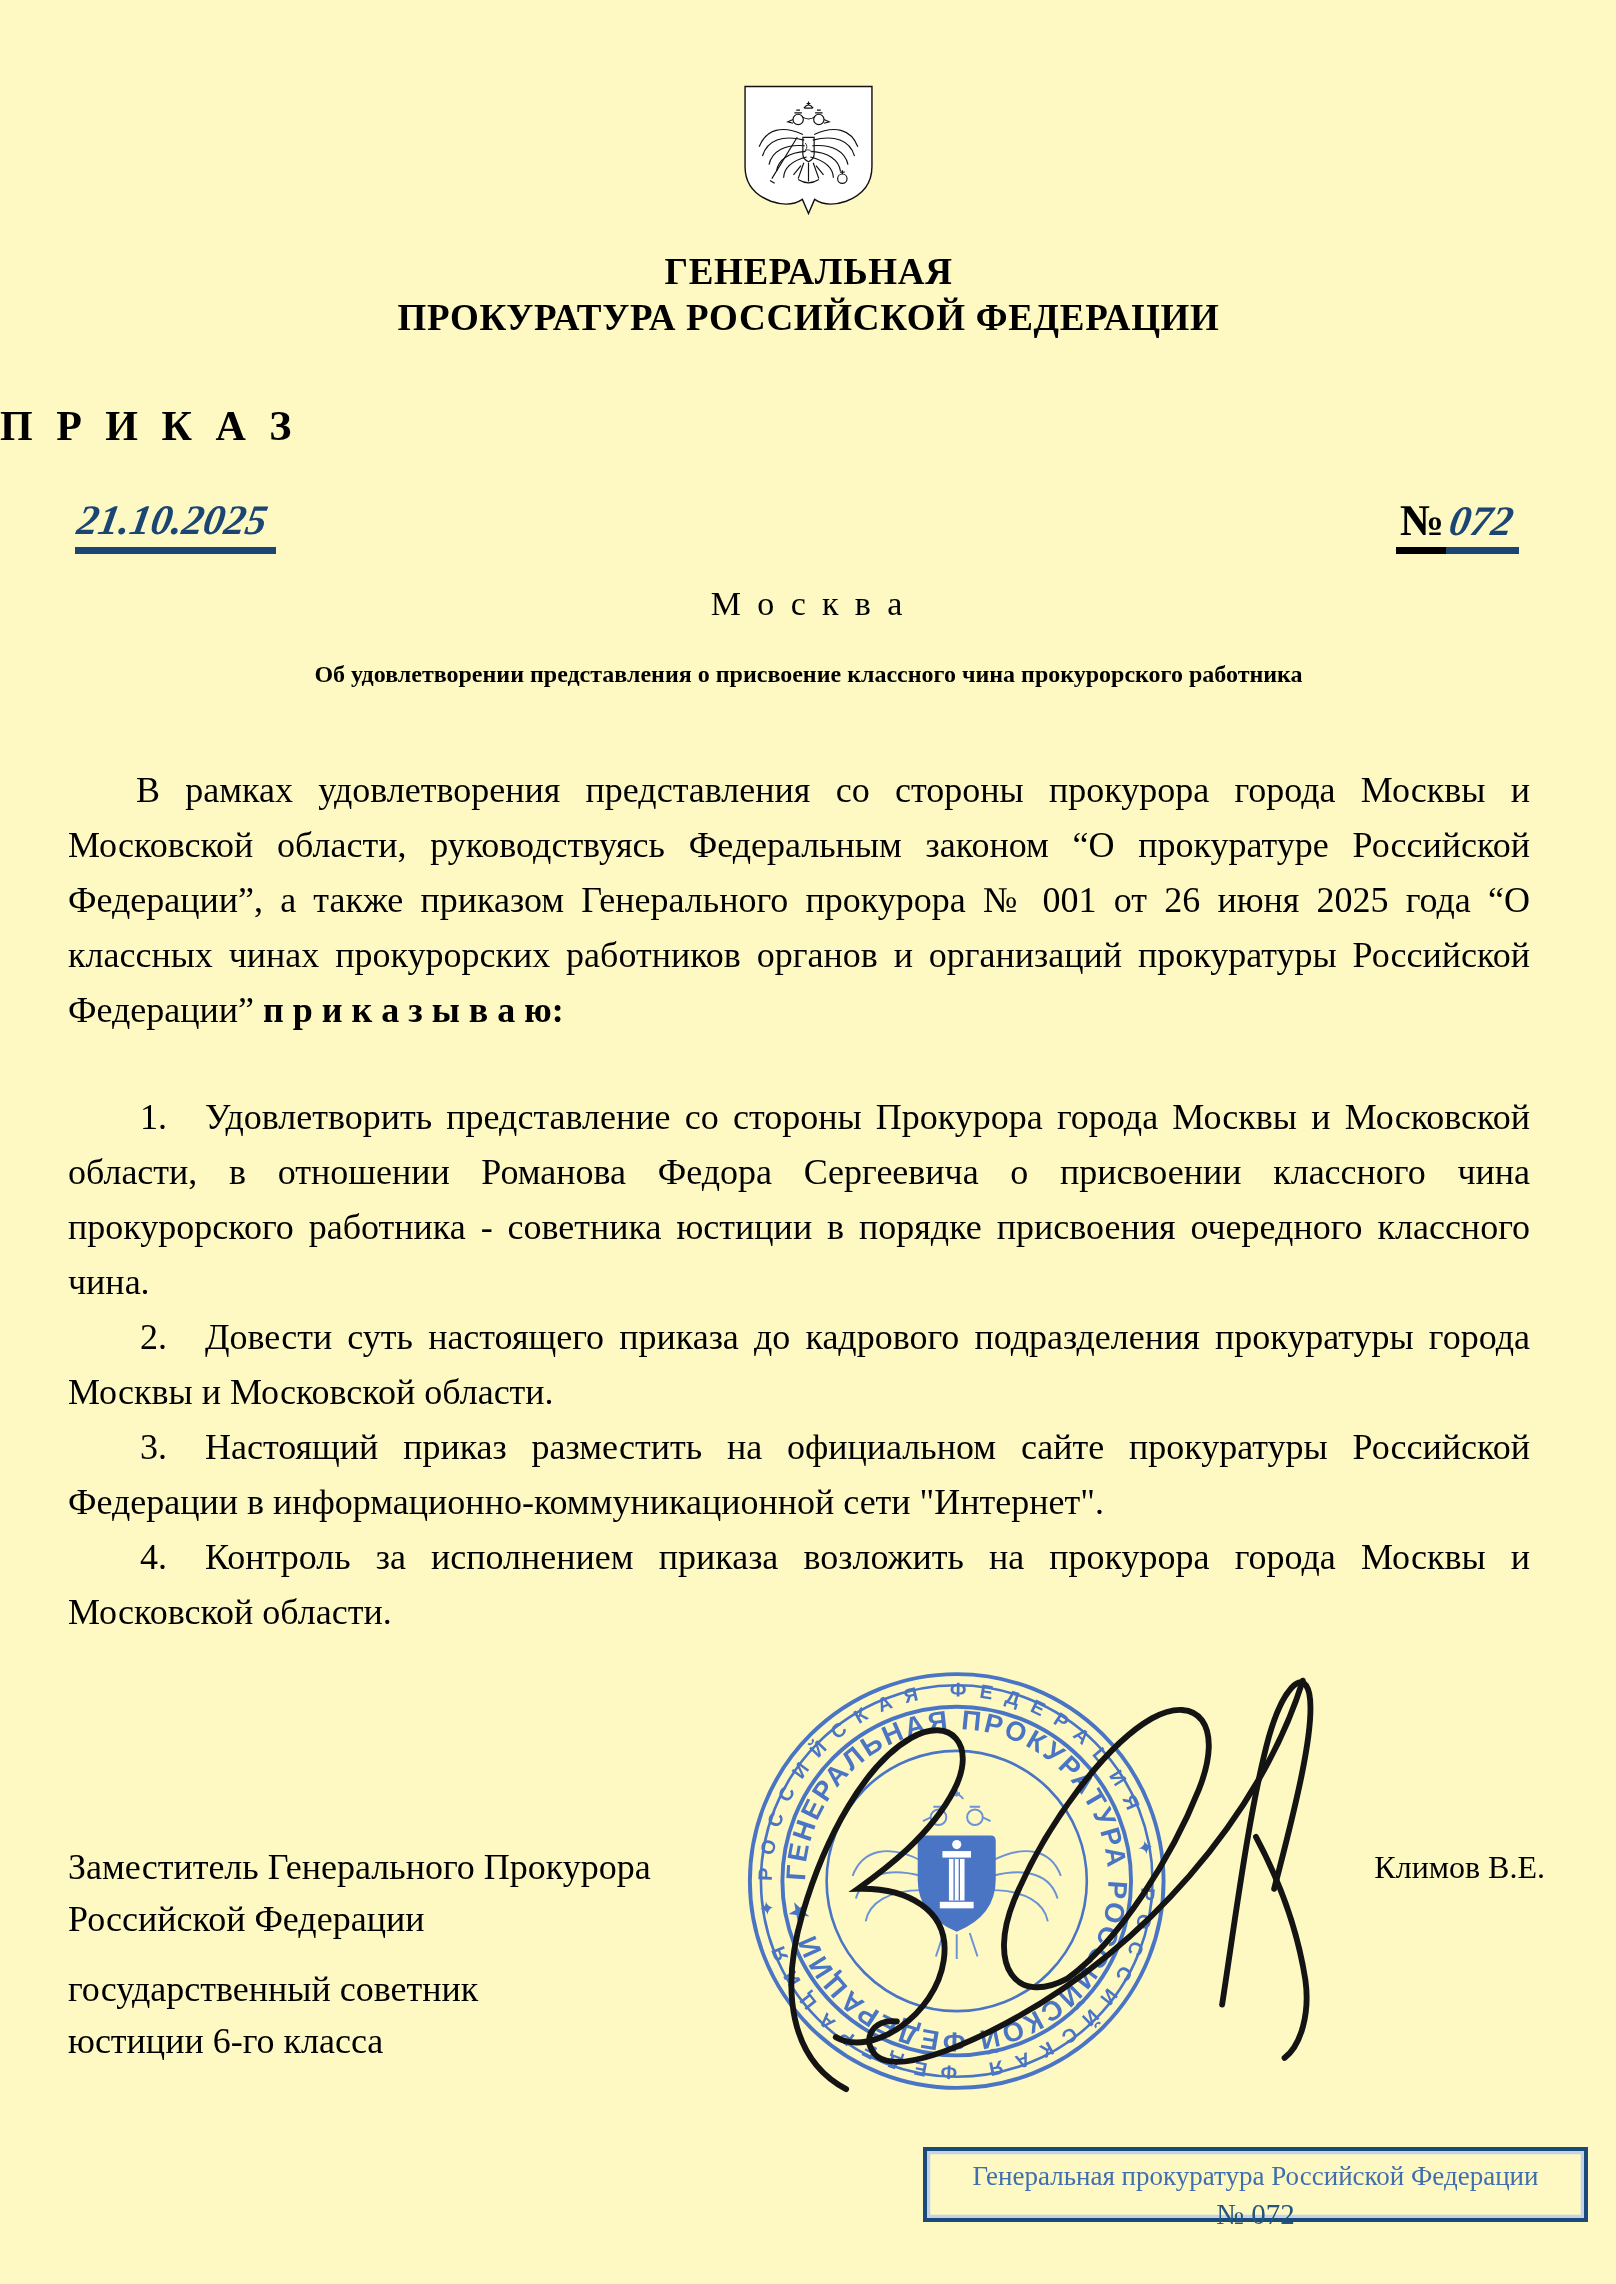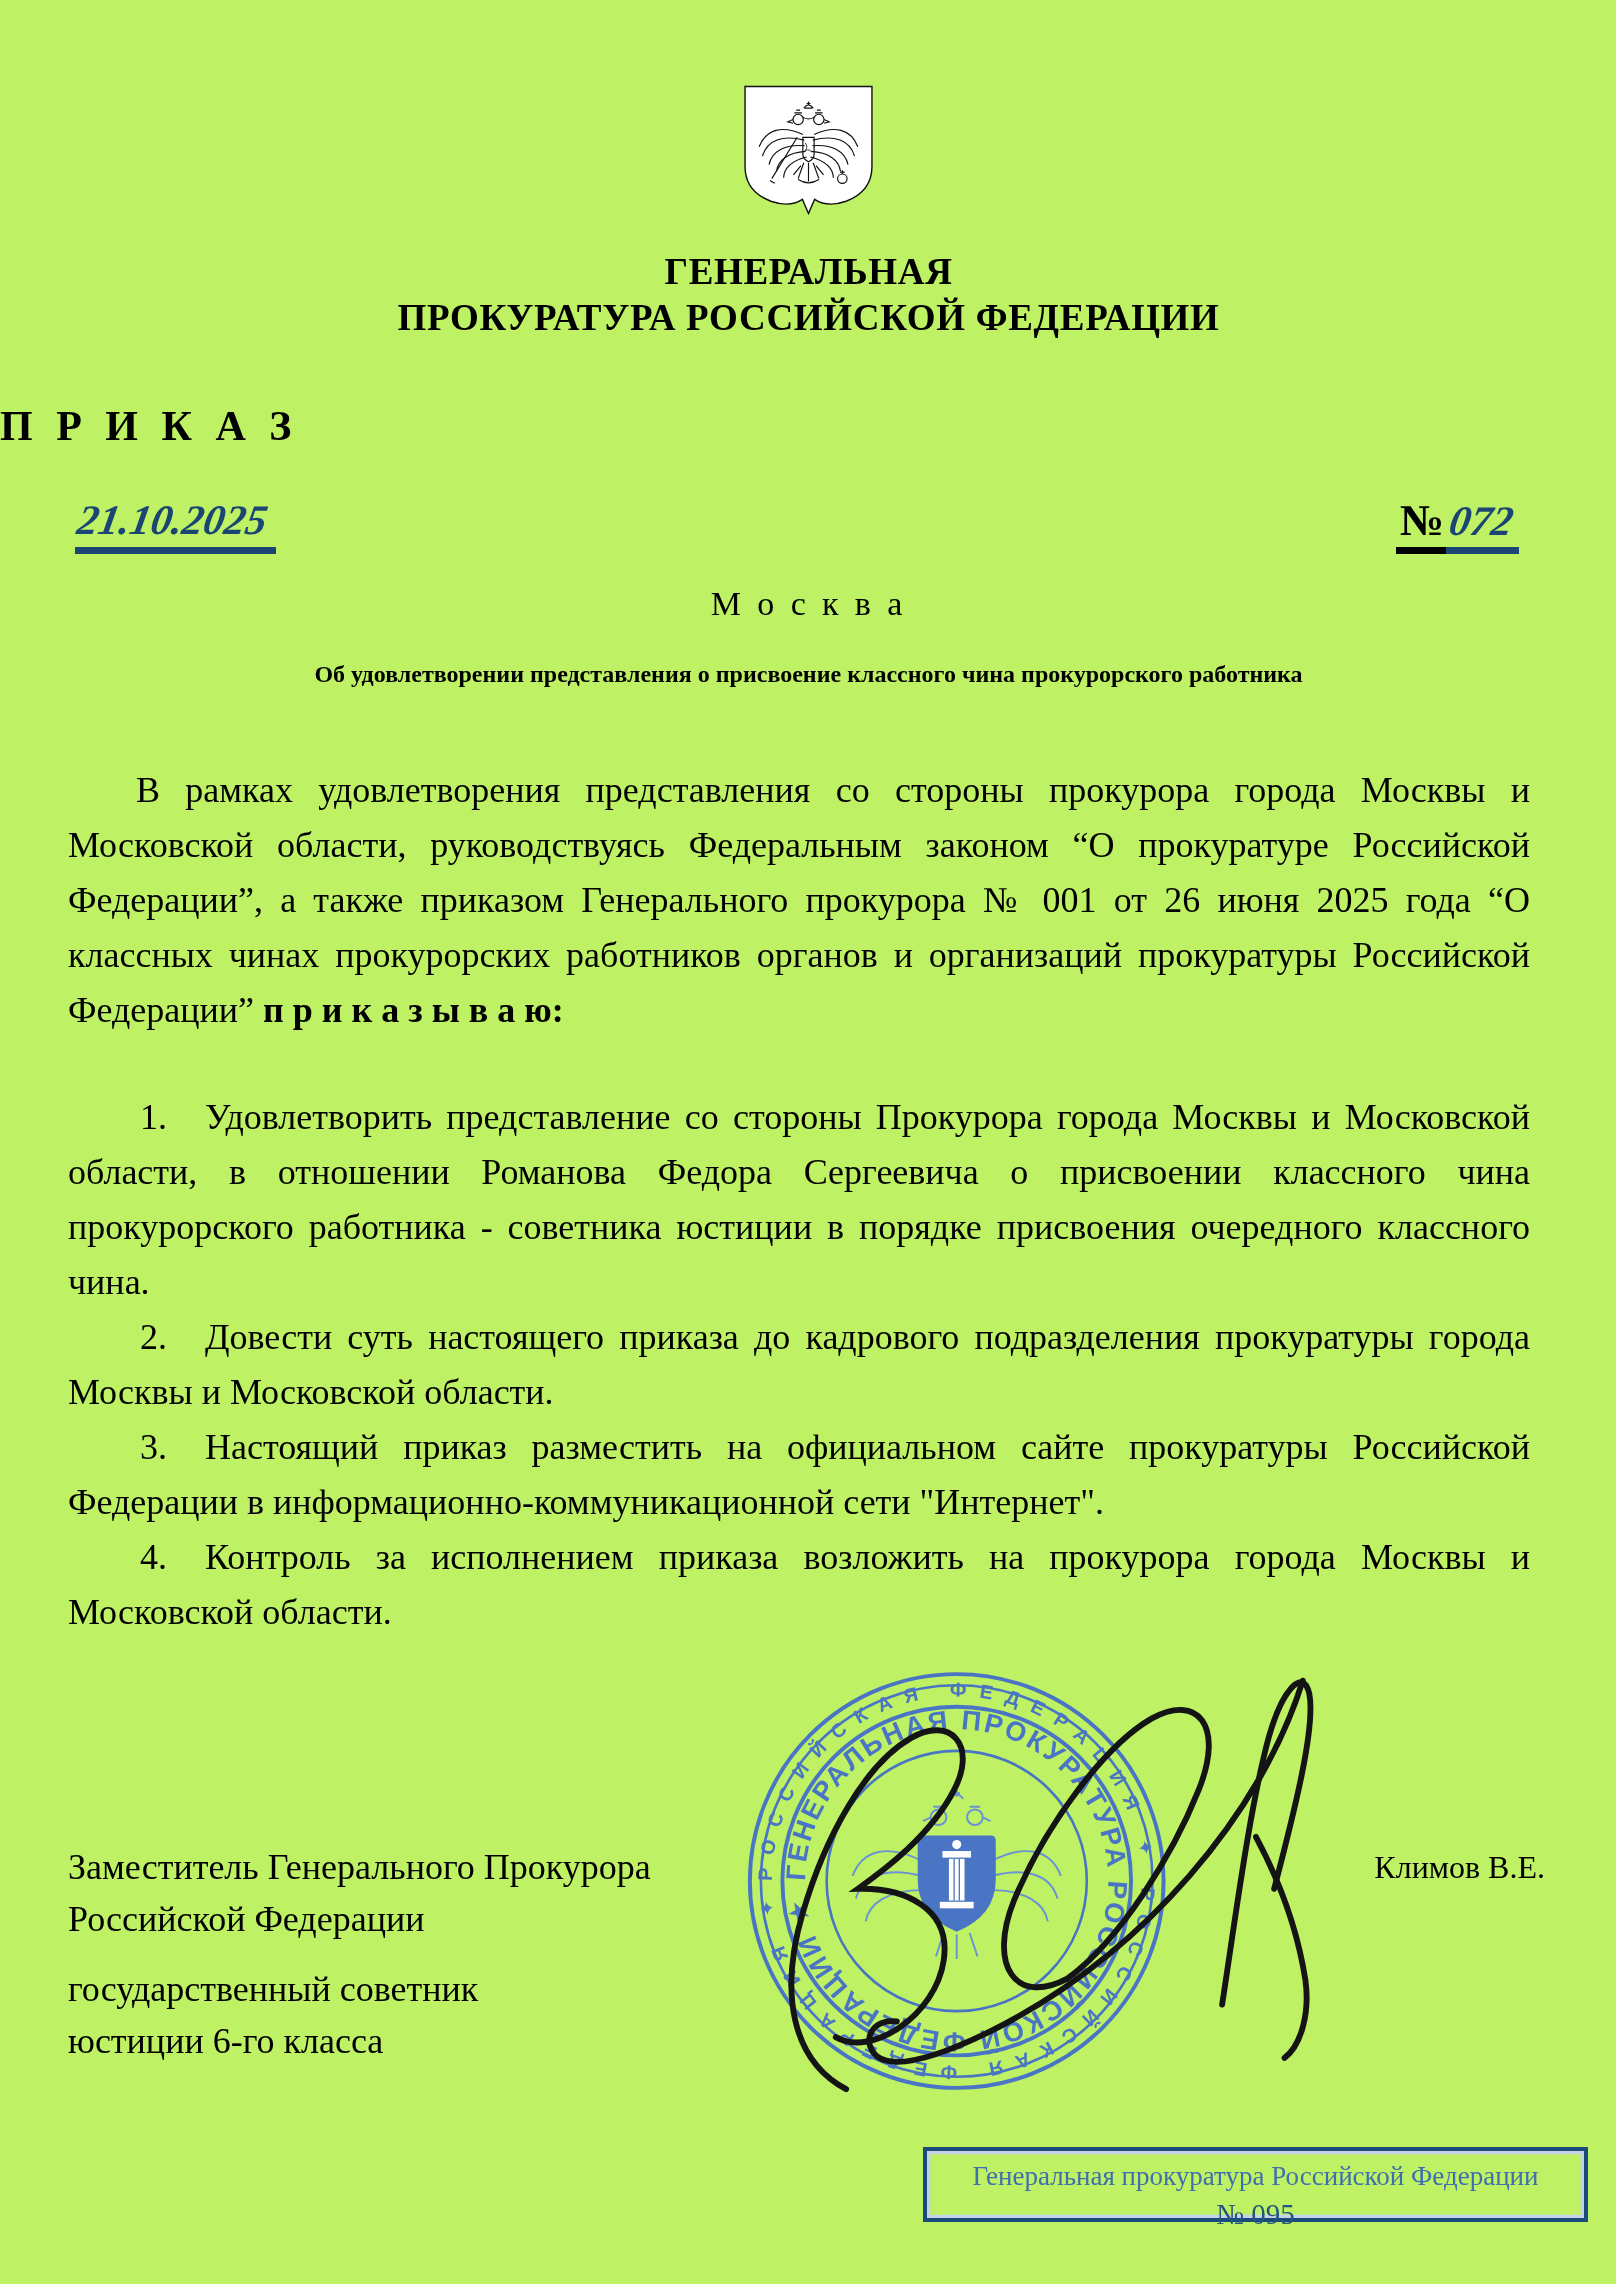--- a/index.html
+++ b/index.html
@@ -5,21 +5,21 @@
   :root{
     --ink-blue:#1b4673;
     --stamp-blue:#4a74c4;
     --stamp-light:#6c92d6;
     --box-border:#1a4a78;
     --box-text-light:#3f6fae;
     --box-text-dark:#24557f;
   }
   html,body{margin:0;padding:0;background:#fff;}
   .page{
-    position:relative;width:1617px;height:2284px;background:#bef264;
+    position:relative;width:1617px;height:2284px;background:#fef9c3;
     font-family:"Liberation Serif","DejaVu Serif",serif;color:#000;overflow:hidden;
   }
   
   .emblem{position:absolute;left:738px;top:57px;width:141px;height:186px;}
   .org-name{position:absolute;top:249px;left:0;width:100%;text-align:center;
     font-weight:bold;font-size:37px;line-height:46px;letter-spacing:0.7px;}
   .doc-type{position:absolute;top:402px;left:0;width:100%;text-align:left;
     font-weight:bold;font-size:42px;letter-spacing:6.5px;}
   
   .meta-row{position:absolute;top:496px;left:75px;right:98px;display:flex;
@@ -180,17 +180,17 @@
       <path d="M300,690 C215,645 198,540 233,420 C268,300 330,190 400,150 C460,116 502,160 466,230 C430,300 360,352 318,382 C390,380 462,412 450,492 C438,575 340,642 284,610"></path>
       <path d="M640,520 C560,562 518,500 558,400 C608,280 700,160 770,120 C840,82 882,130 842,230 C802,330 722,460 640,520"></path>
       <path d="M878,560 C898,430 920,258 950,148 C970,78 1002,40 1012,82 C1022,132 990,260 958,382"></path>
       <path d="M1002,62 C940,262 760,482 520,602 C450,636 378,662 348,640 C320,616 342,580 378,586"></path>
       <path d="M930,302 C962,362 992,432 1006,522 C1013,572 1000,622 974,642"></path>
     </g>
   </svg>
 
   <div class="reg-box">
     <div class="line1">Генеральная прокуратура Российской Федерации</div>
-    <div class="line2">№ 095</div>
+    <div class="line2">№ 072</div>
   </div>
 
 </div>
 
 
 </body></html>

